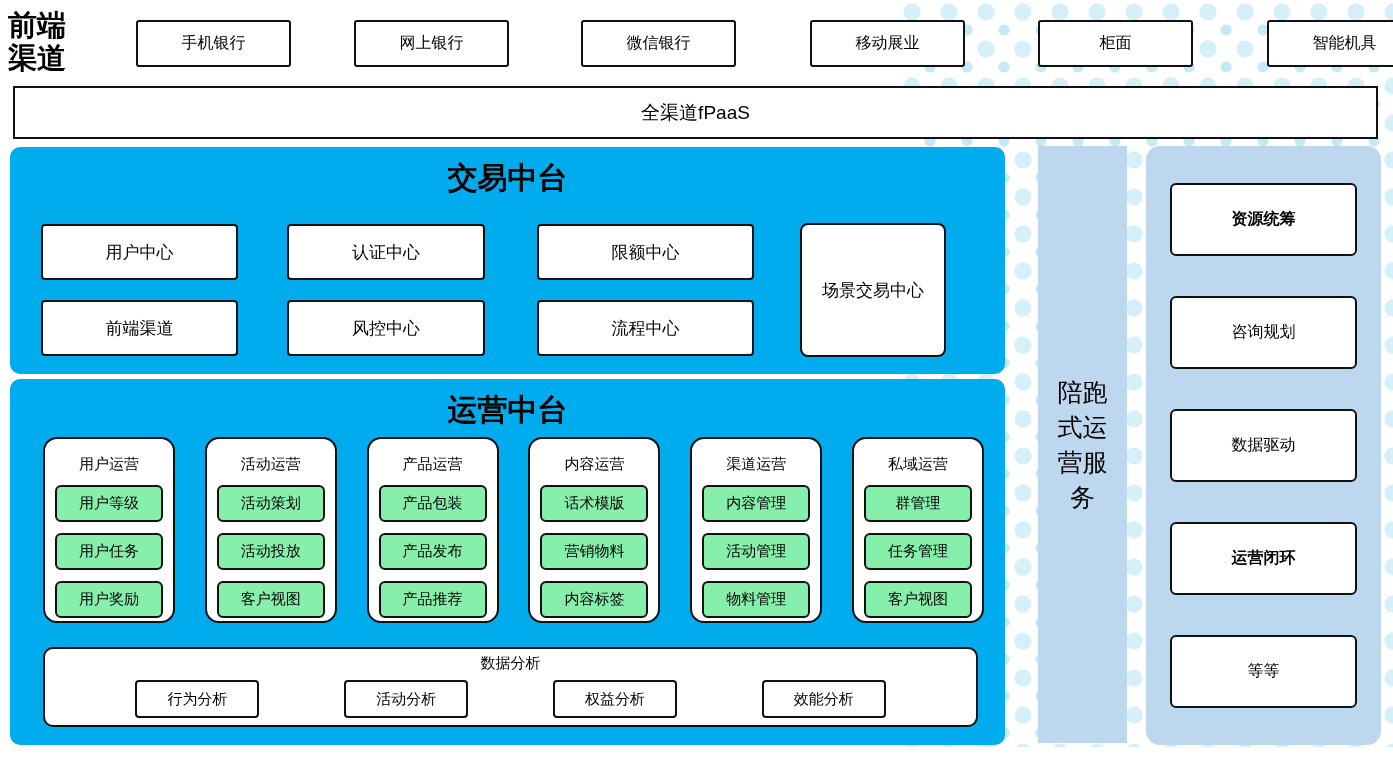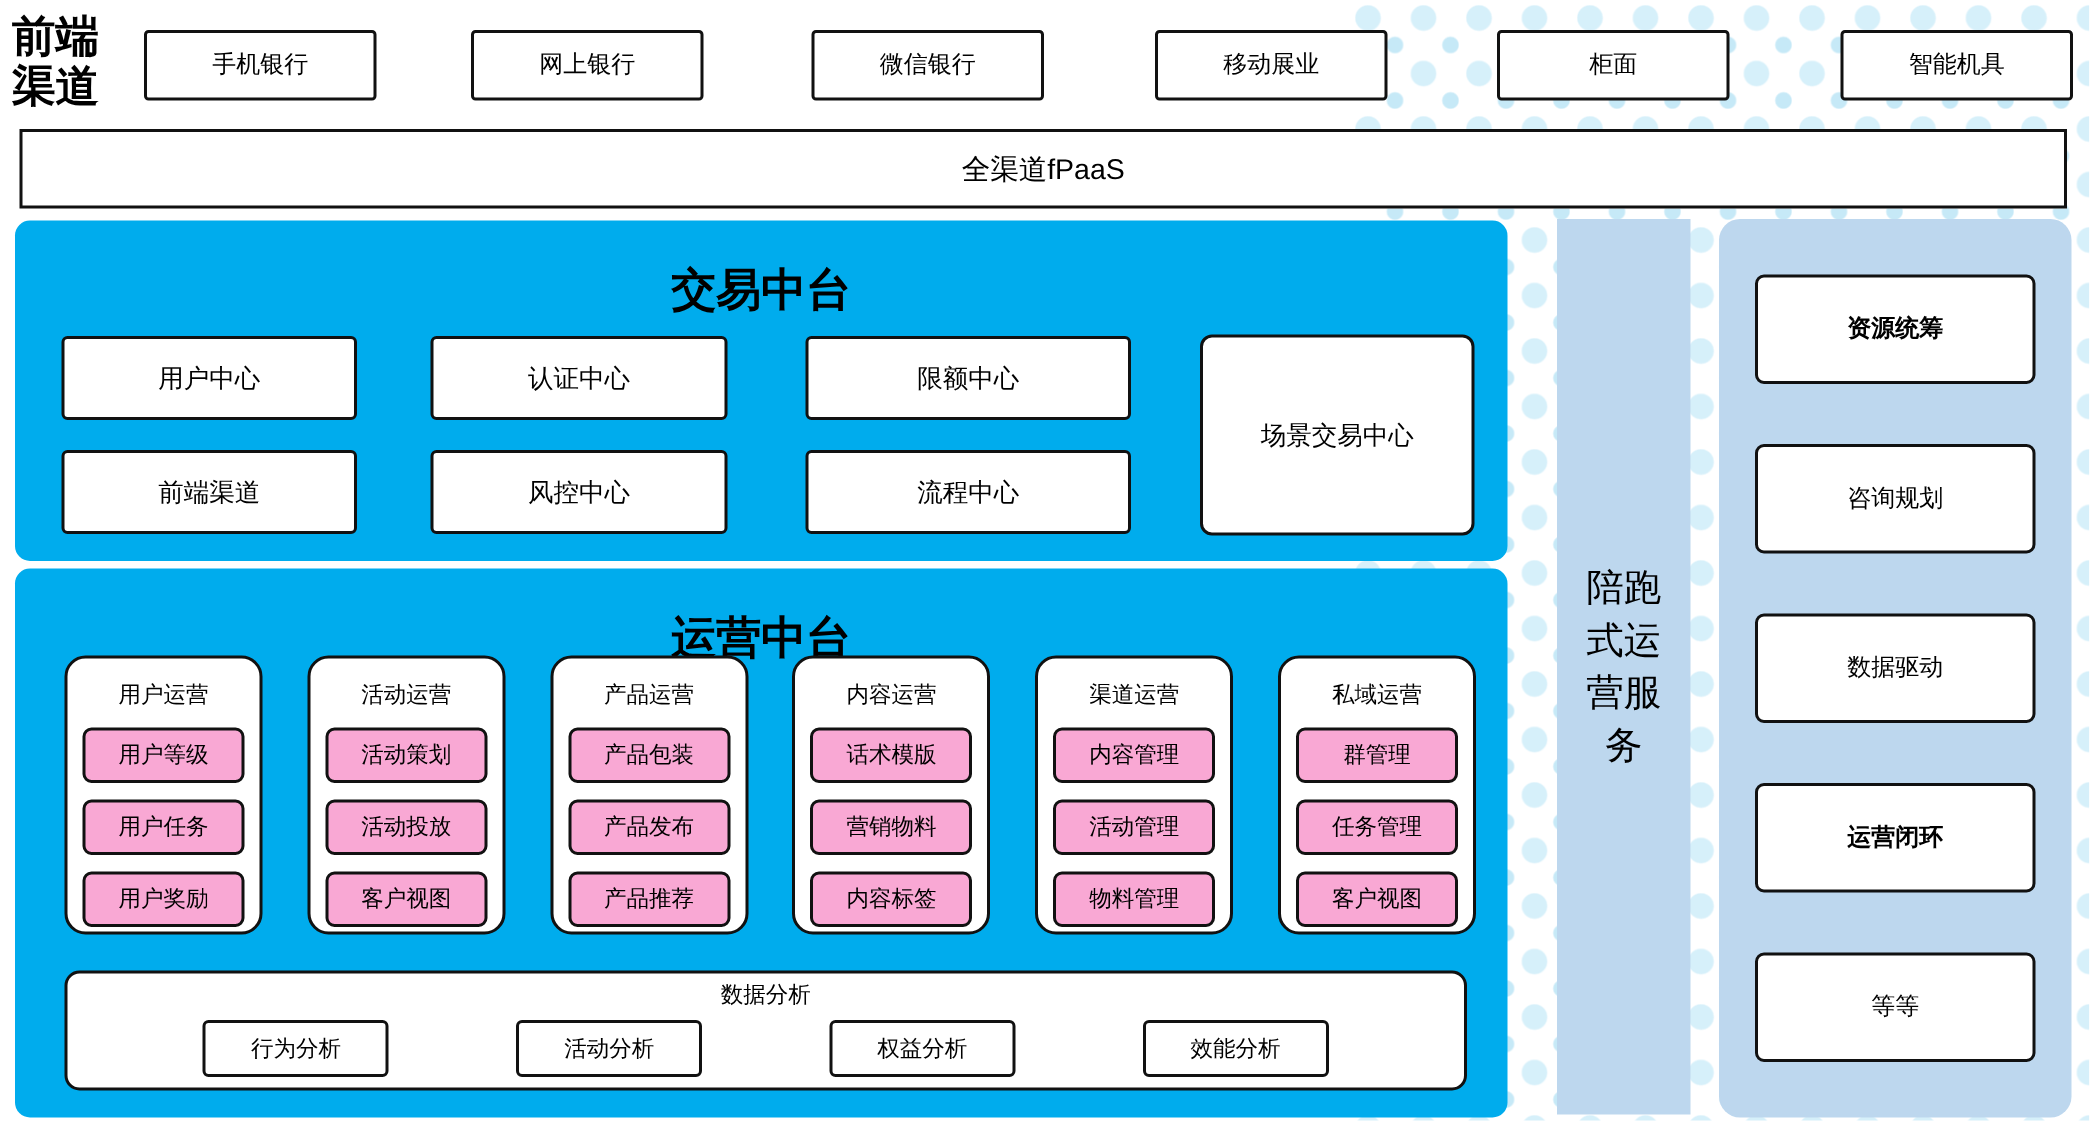--- a/index.html
+++ b/index.html
@@ -20,60 +20,60 @@
 
   
   .front-label {
     left:8px; top:9px; width:80px;
     font-family:"Liberation Serif","DejaVu Serif",serif;
     font-weight:bold; font-size:29px; line-height:33px; text-align:left;
   }
   .chan {
     top:20px; width:155px; height:47px; background:#fff;
     border:2px solid #111; border-radius:3px;
-    display:flex; align-items:center; justify-content:center; font-size:16px;
+    display:flex; align-items:center; justify-content:center; font-size:16px;margin-left:40px;
   }
   .ch0{left:96px}.ch1{left:314px}.ch2{left:541px}.ch3{left:770px}.ch4{left:998px}.ch5{left:1227px}
 
   
   .fpaas {
     left:13px; top:86px; width:1365px; height:53px; background:#fff;
     border:2px solid #111;
     display:flex; align-items:center; justify-content:center; font-size:19px;
   }
 
   
   .platform { left:10px; width:995px; background:#00aced; border-radius:10px; }
   .trade { top:147px; height:227px; }
   .ops   { top:379px; height:366px; }
-  .ptitle { text-align:center; padding-top:26px; font-size:30px; font-weight:bold; }
+  .ptitle { text-align:center; padding-top:11px; font-size:30px; font-weight:bold; }
 
   .cell {
     position:absolute; background:#fff; border:2px solid #111; border-radius:4px;
     display:flex; align-items:center; justify-content:center; font-size:17px;
   }
   .t-r1 { top:77px; height:56px; }
   .t-r2 { top:153px; height:56px; }
   .t-c1 { left:31px;  width:197px; }
   .t-c2 { left:277px; width:198px; }
   .t-c3 { left:527px; width:217px; }
-  .t-tall { left:790px; top:76px; width:183px; height:134px; border-radius:8px; }
+  .t-tall { left:790px; top:76px; width:146px; height:134px; border-radius:8px; }
 
   
   .groups {
     position:absolute; left:33px; top:58px; width:941px; height:186px;
     display:flex; justify-content:space-between;
   }
   .group {
     width:132px; height:186px; background:#fff; border:2px solid #111; border-radius:14px;
     display:flex; flex-direction:column; align-items:center; padding-top:15px;
   }
   .gtitle { font-size:15px; line-height:20px; }
   .gitem {
-    width:108px; height:37px; margin-top:11px; background:#f9a8d4;
+    width:108px; height:37px; margin-top:11px; background:#86efac;
     border:2px solid #111; border-radius:6px;
     display:flex; align-items:center; justify-content:center; font-size:15px;
   }
 
   
   .analysis {
     position:absolute; left:33px; top:268px; width:935px; height:80px;
     background:#fff; border:2px solid #111; border-radius:10px;
   }
   .atitle { text-align:center; font-size:15px; margin-top:5px; }

